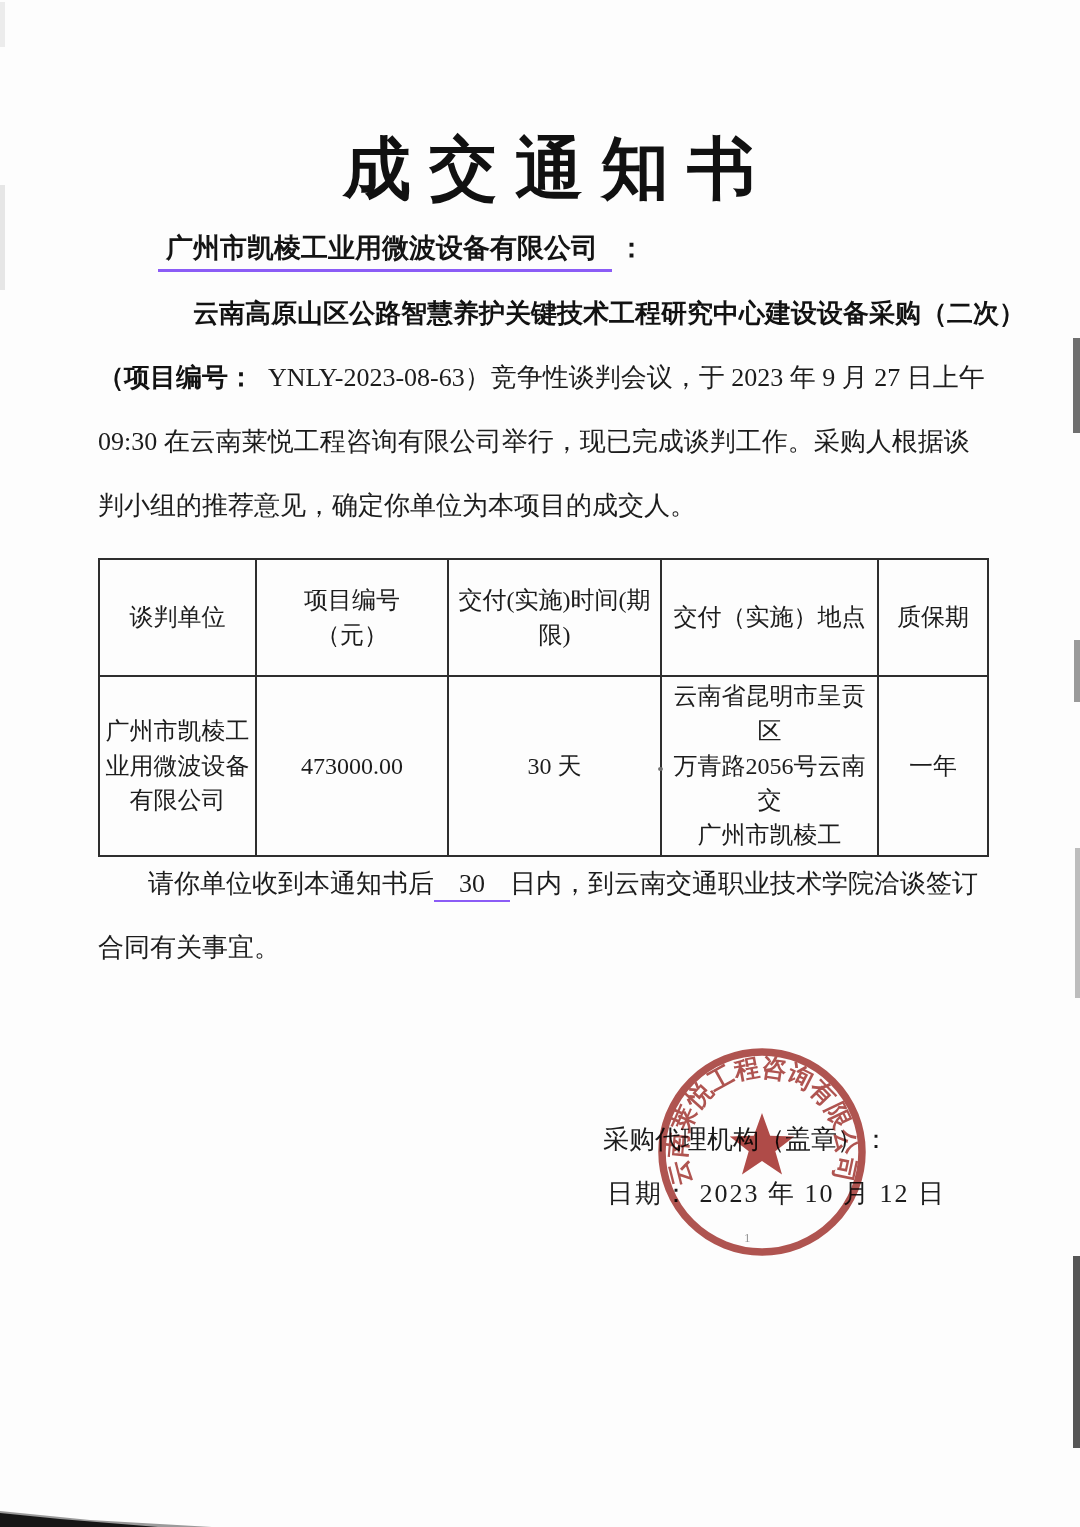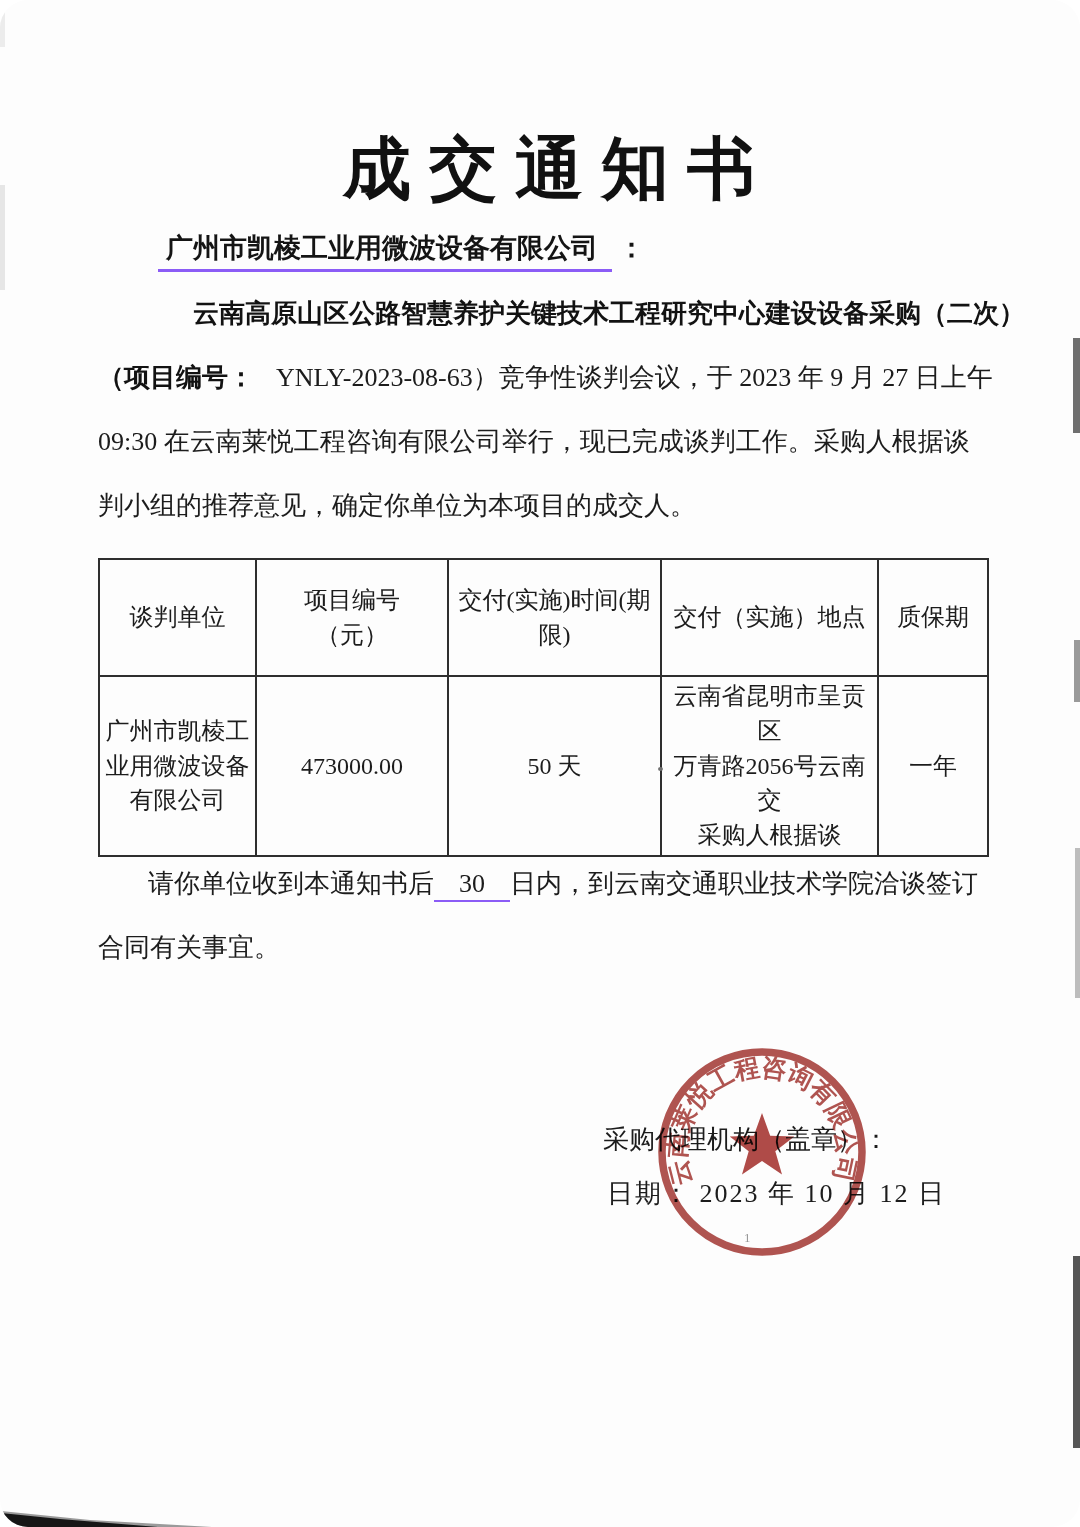--- a/index.html
+++ b/index.html
@@ -3,21 +3,20 @@
 <meta charset="utf-8">
 <style>
   html,body{margin:0;padding:0;background:#ffffff;}
   #page{
     position:relative;
     width:1080px;height:1527px;
     background:#fdfdfd;
     overflow:hidden;
     font-family:"Liberation Serif","DejaVu Serif",serif;
     color:#1f1f1f;
-    border-radius:28px;
   }
   
   .doc-title{
     position:absolute;top:124px;left:0;width:1080px;
     text-align:center;
     font-size:68px;font-weight:900;
     letter-spacing:18px;padding-left:18px;
     color:#111;
   }
   
@@ -33,21 +32,21 @@
   }
   .addressee .colon{margin-left:6px;}
   
   .p1-line{
     position:absolute;left:98px;
     font-size:26px;white-space:nowrap;color:#1c1c1c;
   }
   .p1-l1{top:296px;left:160px;font-weight:700;color:#121212;margin-left:33px;}
   .p1-l2{top:360px;}
   .p1-l2 .bold{font-weight:700;color:#121212;}
-  .p1-l2 .rest{margin-left:22px;}
+  .p1-l2 .rest{margin-left:14px;}
   .p1-l3{top:424px;}
   .p1-l4{top:488px;}
   
   table.award{
     position:absolute;left:98px;top:558px;
     width:889px;border-collapse:collapse;
     table-layout:fixed;
     font-size:24px;color:#1c1c1c;
   }
   table.award th,table.award td{
@@ -124,24 +123,24 @@
       <th>交付(实施)时间(期
 限)</th>
       <th>交付（实施）地点</th>
       <th>质保期</th>
     </tr>
     <tr class="body">
       <td>广州市凯棱工
 业用微波设备
 有限公司</td>
       <td>473000.00</td>
-      <td>50 天</td>
+      <td>30 天</td>
       <td>云南省昆明市呈贡区
 万青路2056号云南交
-采购人根据谈</td>
+广州市凯棱工</td>
       <td>一年</td>
     </tr>
   </tbody>
     </table>
   <div class="speck"></div>
 
   <div class="p2-l1">
     <span>请你单位收到本通知书后</span><span class="blank">30</span><span>日内，到云南交通职业技术学院洽谈签订</span>
   </div>
   <div class="p2-l2">合同有关事宜。</div>

